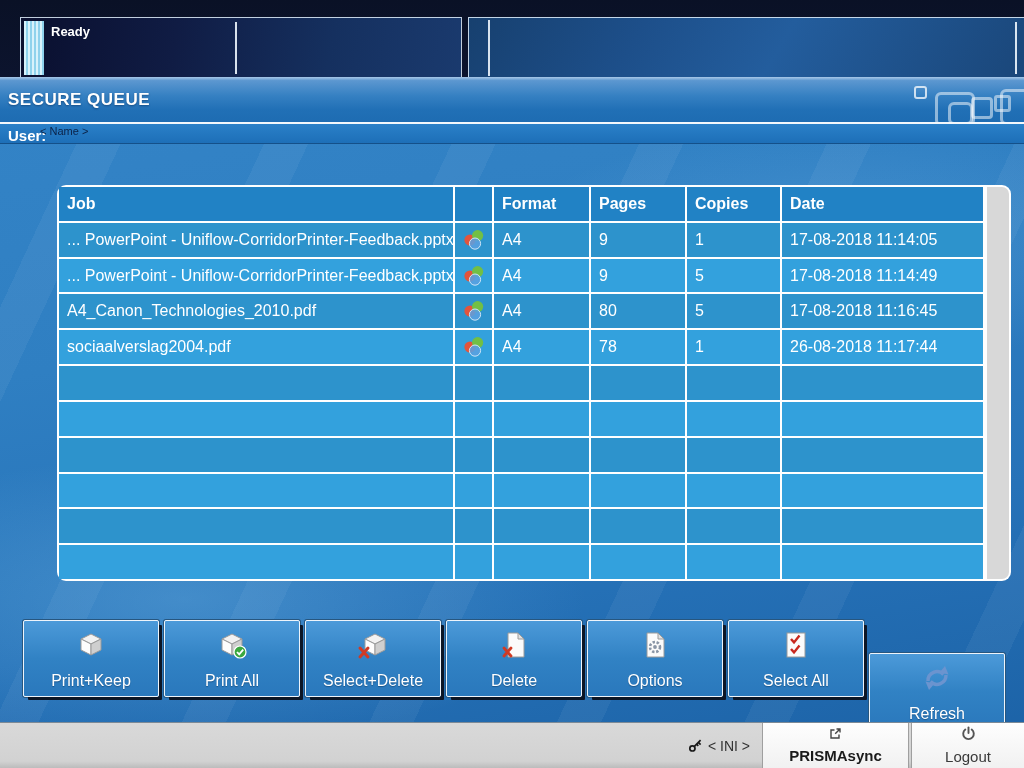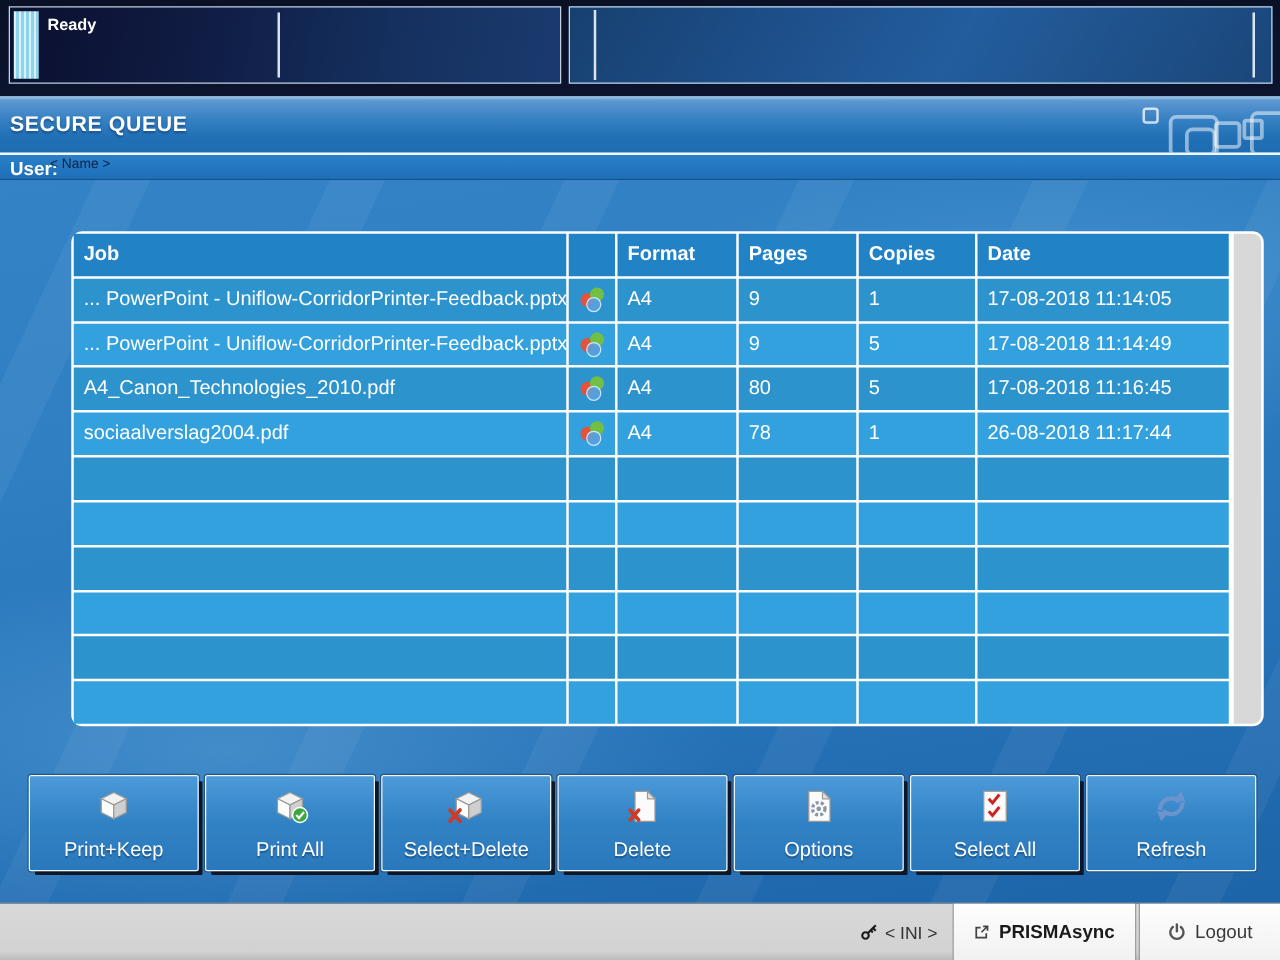--- a/index.html
+++ b/index.html
@@ -7,21 +7,21 @@
     position:relative;width:1024px;height:768px;overflow:hidden;
     font-family:"Liberation Sans",sans-serif;
     background:
       radial-gradient(ellipse 620px 220px at 18% 78%, rgba(140,205,245,0.28), transparent 65%),
       radial-gradient(ellipse 560px 200px at 82% 32%, rgba(140,200,245,0.22), transparent 60%),
       repeating-linear-gradient(115deg, transparent 0 130px, rgba(255,255,255,0.05) 130px 170px),
       linear-gradient(170deg,#3585c8 0%,#2f7fc2 40%,#2672b8 70%,#1b61a5 100%);
   }
   
   .top-strip{position:absolute;left:0;top:0;width:1024px;height:77px;background:linear-gradient(180deg,#0a1126 0%,#0c142e 100%);}
-  .panel{position:absolute;top:5px;height:60px;border:1px solid rgba(225,238,250,0.85);}
+  .panel{position:absolute;top:17px;height:60px;border:1px solid rgba(225,238,250,0.85);margin-left:13px;}
   .panel-1{left:7px;width:440px;background:linear-gradient(100deg,#0a0f2e 0%,#101c44 35%,#15305f 70%,#1a3a6e 100%);}
   .panel-2{left:455px;width:561px;background:linear-gradient(120deg,#17406f 0%,#1d4f8a 30%,#235d9d 55%,#1a4679 100%);}
   .stripes{position:absolute;left:3px;top:3px;width:20px;height:54px;
     background:repeating-linear-gradient(90deg,#d8f2fb 0 2px,#8fd2ec 2px 4px);}
   .ready-label{position:absolute;left:30px;top:6px;color:#fff;font-size:13px;font-weight:bold;}
   .vdiv{position:absolute;width:2px;background:rgba(238,246,253,0.9);}
   .p1-div{left:214px;top:4px;height:52px;}
   .p2-div-a{left:19px;top:2px;height:56px;}
   .p2-div-b{right:13px;top:4px;height:52px;}
   
@@ -51,29 +51,29 @@
   .c.ic{justify-content:center;padding-left:0;}
   .hdr{background:#2182c5;font-weight:bold;}
   .r0{background:#2d93cc;}
   .r1{background:#33a1dd;}
   
   .actions{position:absolute;left:23px;top:620px;width:982px;display:flex;gap:5px;}
   .action-btn{flex:0 0 136px;height:77px;box-sizing:border-box;border:1px solid #edf4fb;border-radius:2px;
     background:linear-gradient(180deg,#4c9ad9 0%,#3182c4 50%,#2a78bc 100%);
     box-shadow:4px 4px 0 -1px #0c1626, 0 0 0 1px #27567f;
     display:flex;flex-direction:column;align-items:center;justify-content:space-between;padding:7px 0 6px;cursor:pointer;}
-  .action-btn.flat{box-shadow:0 0 0 1px #27567f;}
+  .action-btn.flat{box-shadow:0 0 0 1px #27567f;margin-top:33px;}
   .blabel{color:#fff;font-size:16px;text-shadow:0 1px 1px rgba(0,30,60,0.4);}
   .bicon{height:34px;display:flex;align-items:center;}
   
   .footer{position:absolute;left:0;top:722px;width:1024px;height:46px;background:linear-gradient(180deg,#d9d9d9 0%,#d2d2d2 85%,#bcbcbc 100%);border-top:1px solid #7d8a96;box-sizing:border-box;}
   .ini-area{position:absolute;right:274px;top:0;height:100%;display:flex;align-items:center;gap:5px;}
   .ini-text{color:#333;font-size:14px;}
   .footer-btn{position:absolute;top:0;height:100%;display:flex;align-items:center;justify-content:center;gap:7px;
-    background:linear-gradient(180deg,#fefefe 0%,#f1f1f1 100%);box-sizing:border-box;cursor:pointer;}
+    background:linear-gradient(180deg,#fefefe 0%,#f1f1f1 100%);box-sizing:border-box;cursor:pointer;flex-direction:column;}
   .prisma-btn{left:762px;width:147px;border-left:1px solid #9f9f9f;border-right:1px solid #9f9f9f;}
   .logout-btn{left:911px;width:113px;border-left:1px solid #9f9f9f;}
   .prisma-text{color:#1a1a1a;font-size:15px;font-weight:bold;}
   .logout-text{color:#3a3a3a;font-size:15px;}
 </style>
 </head>
 <body>
 
 <div id="screen">
 

